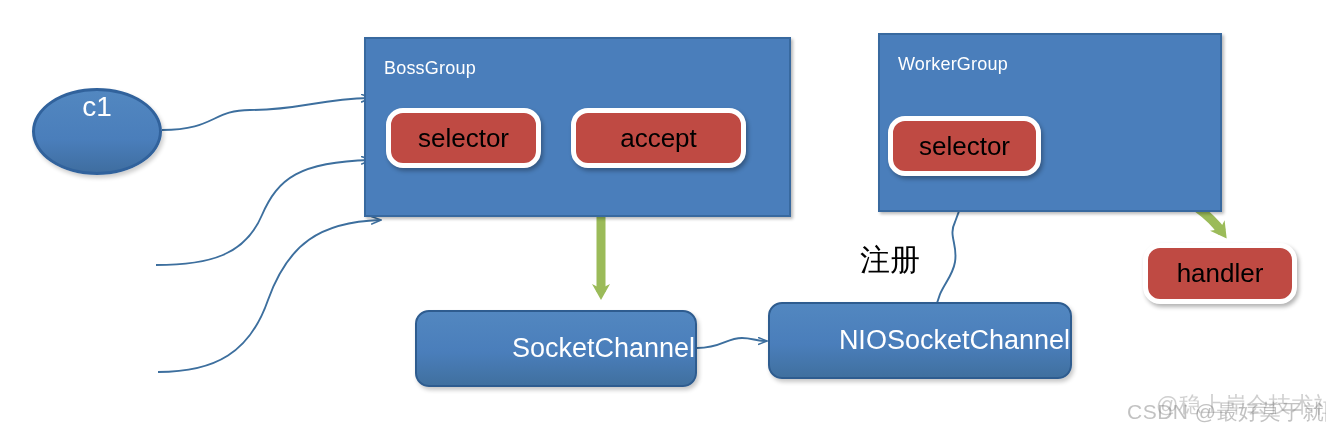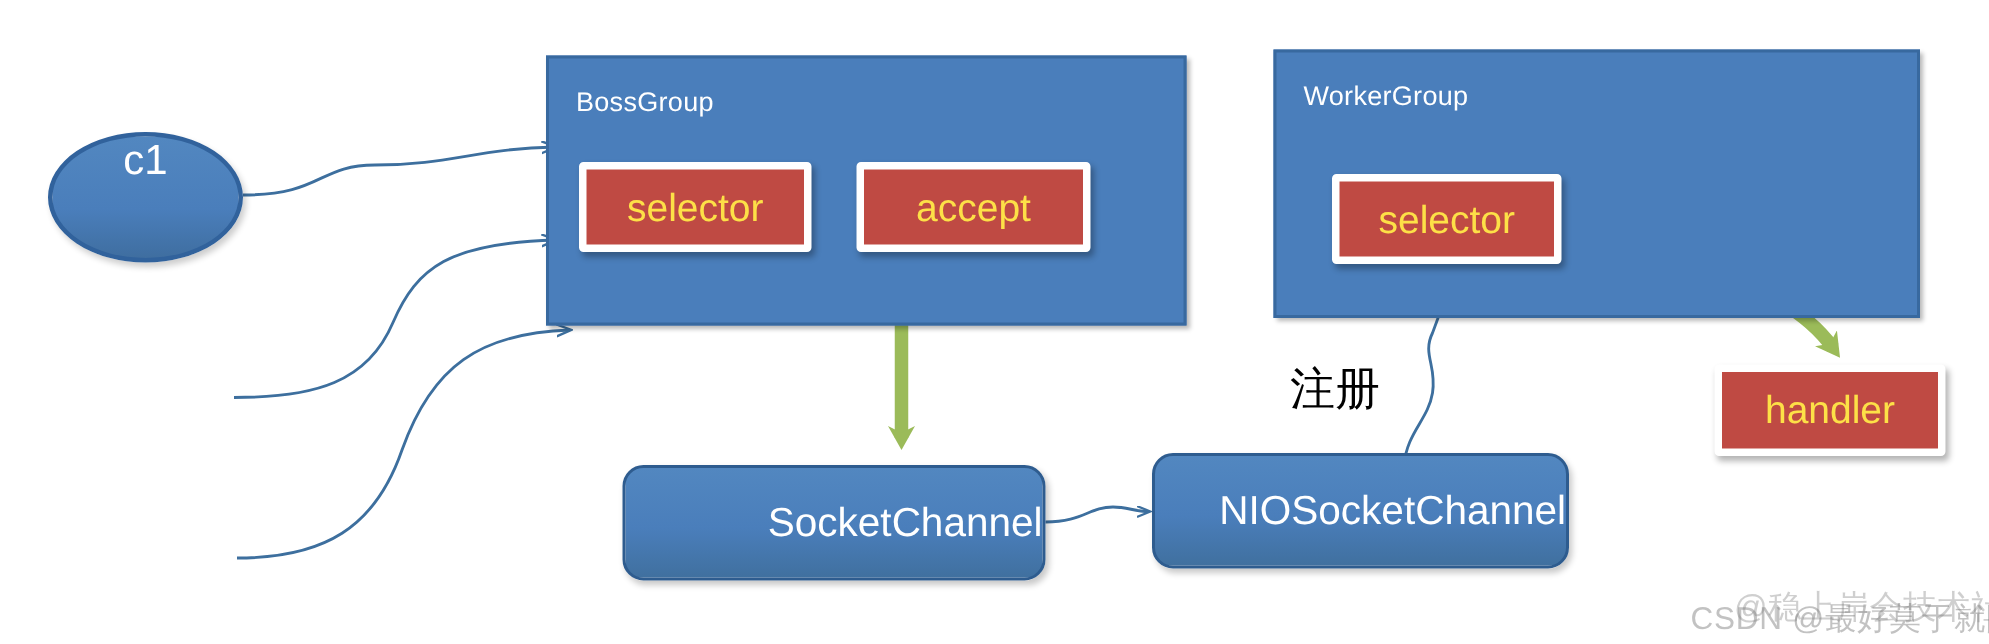--- a/index.html
+++ b/index.html
@@ -41,26 +41,26 @@
     line-height: 30px;
     letter-spacing: 0.2px;
     white-space: nowrap;
   }
 
   
   .chip {
     position: absolute;
     background: #bf4a43;
     border: 5px solid #ffffff;
-    border-radius: 3px;
+    border-radius: 17px;
     box-sizing: border-box;
     display: flex;
     align-items: center;
     justify-content: center;
-    color: #fde047;
+    color: #000000;
     font-size: 26px;
     box-shadow: 2px 3px 4px rgba(0,0,0,0.30);
     white-space: nowrap;
   }
 
   
   .node-box {
     position: absolute;
     background: linear-gradient(180deg, #5287c0 0%, #4a7ebb 55%, #40709f 100%);
     border: 2px solid #2e5c8f;
@@ -152,37 +152,37 @@
 
 
   <div class="group-box" style="left:364px; top:37px; width:427px; height:180px;">
     <div class="group-title">BossGroup</div>
   </div>
 
   <div class="chip" style="left:386px; top:108px; width:155px; height:60px;">
     <span>selector</span>
   </div>
 
-  <div class="chip" style="left:571px; top:108px; width:156px; height:60px;">
+  <div class="chip" style="left:571px; top:108px; width:175px; height:60px;">
     <span>accept</span>
   </div>
 
-  <div class="group-box" style="left:849px; top:33px; width:431px; height:179px;">
+  <div class="group-box" style="left:878px; top:33px; width:344px; height:179px;">
     <div class="group-title">WorkerGroup</div>
   </div>
 
   <div class="chip" style="left:888px; top:116px; width:153px; height:60px;">
     <span>selector</span>
   </div>
 
   <div class="node-box" style="left:415px; top:310px; width:282px; height:77px;">
     <span>SocketChannel</span>
   </div>
 
-  <div class="node-box" style="left:768px; top:302px; width:278px; height:77px;">
+  <div class="node-box" style="left:768px; top:302px; width:304px; height:77px;">
     <span>NIOSocketChannel</span>
   </div>
 
   <div class="chip" style="left:1143px; top:243px; width:154px; height:61px;">
     <span>handler</span>
   </div>
 
   <div class="edge-label" style="left:860px; top:245px;">注册</div>
 
   <div class="watermark wm-b" style="left:1156px; top:390px;">@稳上岸会技术社区</div>

